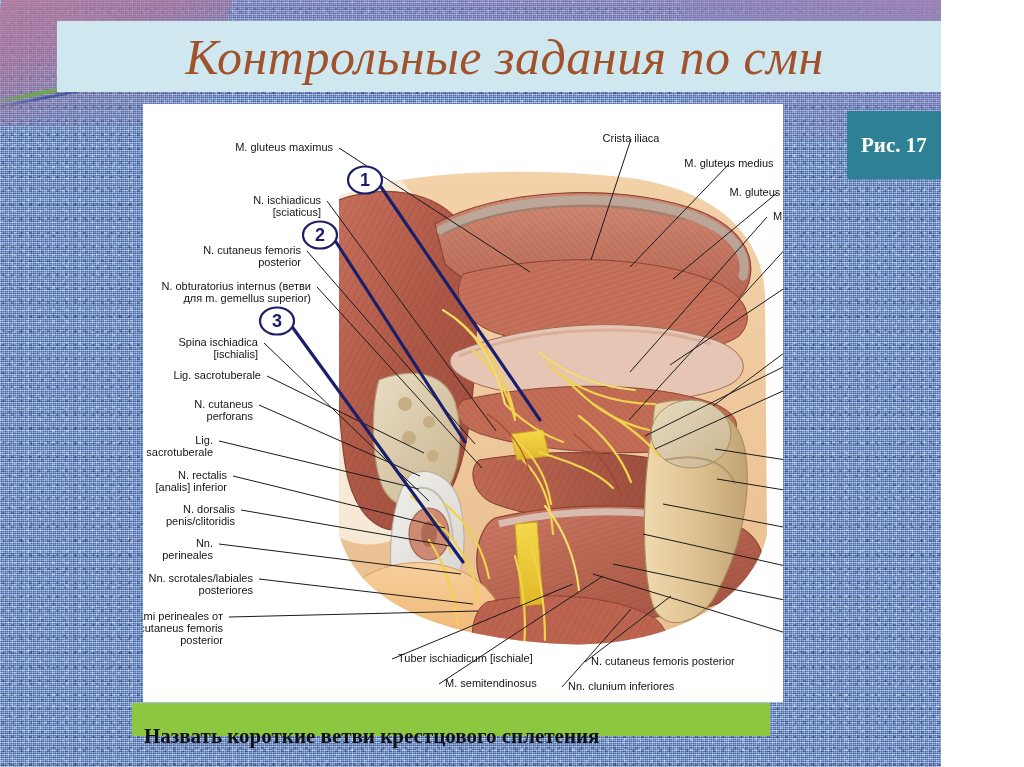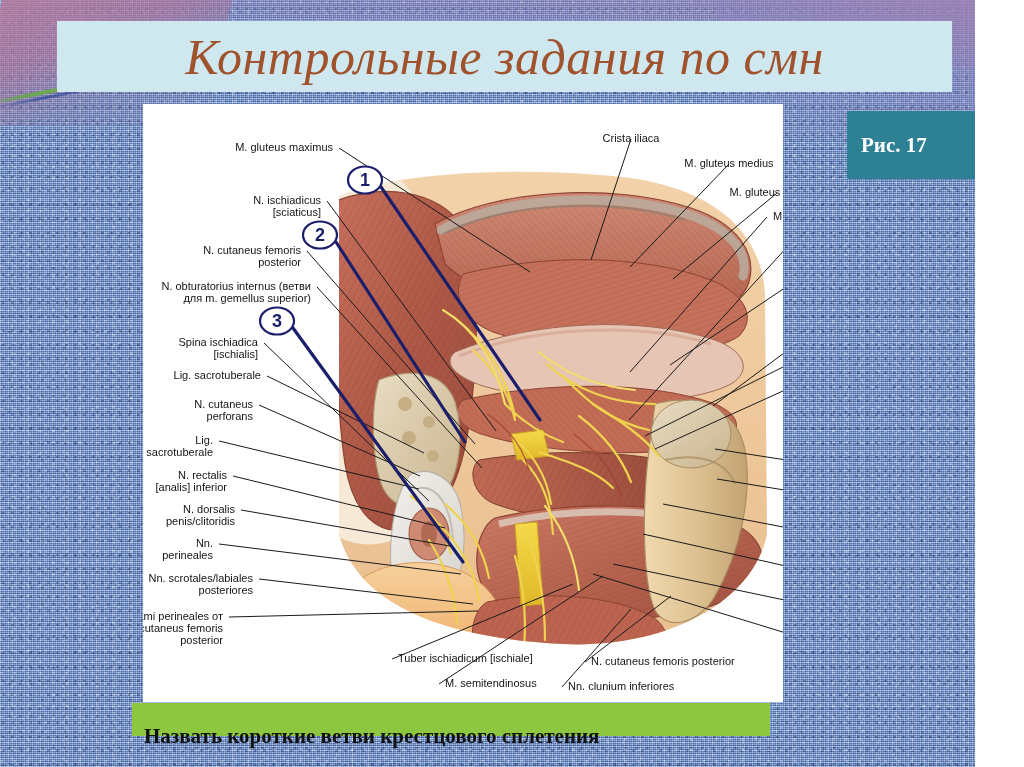--- a/index.html
+++ b/index.html
@@ -12,21 +12,20 @@
     height: 767px;
     overflow: hidden;
     font-family: "Liberation Sans", sans-serif;
   }
 
   #slide {
     position: relative;
     width: 941px;
     height: 767px;
     overflow: hidden;
-    padding-left: 34px;
   }
 
   
   .bg-base {
     position: absolute;
     inset: 0;
     background: #6f93cf;
   }
   .bg-weave {
     position: absolute;

